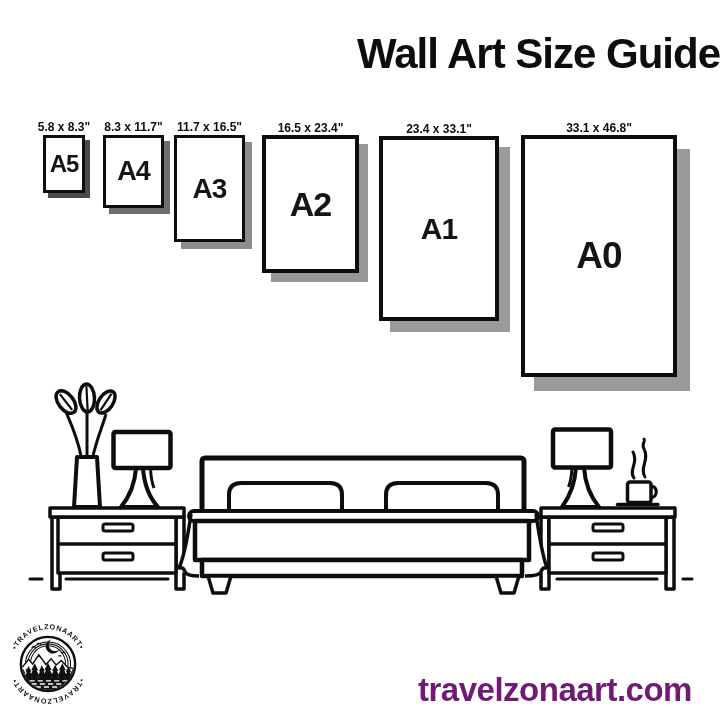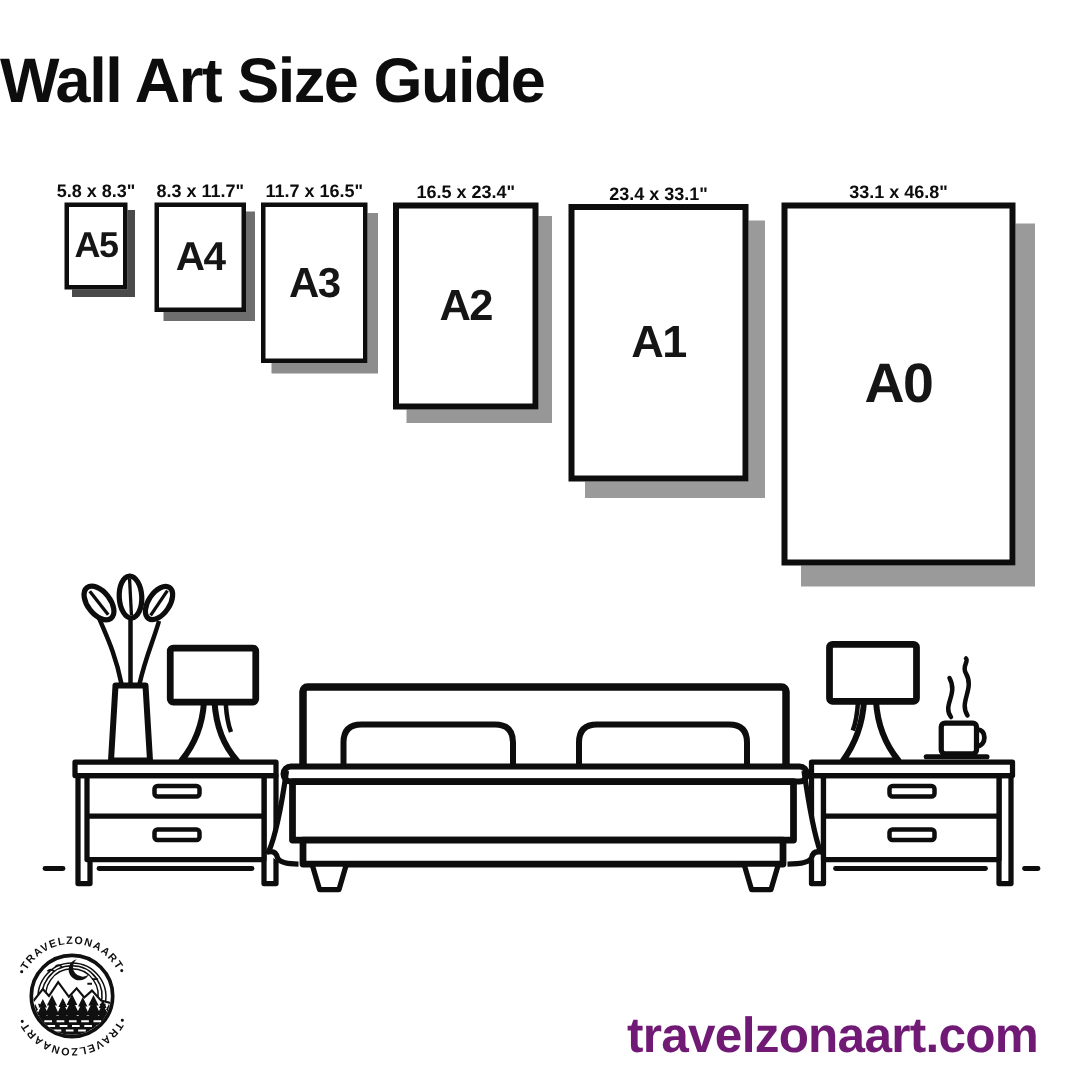--- a/index.html
+++ b/index.html
@@ -1,41 +1,41 @@
 <!DOCTYPE html>
 <html><head>
 <meta charset="utf-8">
 <style>
   html,body{margin:0;padding:0;background:#ffffff;}
   .canvas{
     position:relative;width:720px;height:720px;background:#ffffff;overflow:hidden;
     font-family:"Liberation Sans", sans-serif;color:#0d0d0d;
   }
   .title{
-    position:absolute;top:30px;left:0;width:720px;text-align:left;
+    position:absolute;top:30px;left:0;width:720px;text-align:right;
     font-size:42px;font-weight:700;letter-spacing:-1px;color:#0d0d0d;
   }
   
   .frame{
     position:absolute;box-sizing:border-box;background:#ffffff;
     border:3px solid #0d0d0d;display:flex;align-items:center;justify-content:center;
   }
   .frame .letter{font-weight:700;color:#151515;letter-spacing:-1px;}
   .dims{
     position:absolute;bottom:calc(100% + 4px);left:50%;transform:translateX(-50%);
     white-space:nowrap;font-size:12px;font-weight:700;color:#0d0d0d;
   }
   .f-a5{left:43px;top:135px;width:42px;height:58px;box-shadow:5px 5px 0 #4a4a4a;}
   .f-a5 .letter{font-size:24px;}
   .f-a4{left:103px;top:135px;width:61px;height:73px;box-shadow:6px 6px 0 #6e6e6e;}
   .f-a4 .letter{font-size:27px;text-align:center;}
   .f-a3{left:174px;top:135px;width:71px;height:107px;box-shadow:7px 7px 0 #8c8c8c;}
   .f-a3 .letter{font-size:28px;}
   .f-a2{left:262px;top:135px;width:97px;height:138px;border-width:4px;box-shadow:9px 9px 0 #979797;}
-  .f-a2 .letter{font-size:29px;}
+  .f-a2 .letter{font-size:34px;}
   .f-a1{left:379px;top:136px;width:120px;height:185px;border-width:4px;box-shadow:11px 11px 0 #9a9a9a;}
   .f-a1 .letter{font-size:30px;}
   .f-a0{left:521px;top:135px;width:156px;height:242px;border-width:4px;box-shadow:13px 14px 0 #9a9a9a;}
   .f-a0 .letter{font-size:37px;}
   
   .scene{position:absolute;left:0;top:0;width:720px;height:720px;}
   
   .website{
     position:absolute;left:395px;top:671px;width:320px;text-align:center;
     font-size:33px;font-weight:700;letter-spacing:-0.5px;color:#701a75;

